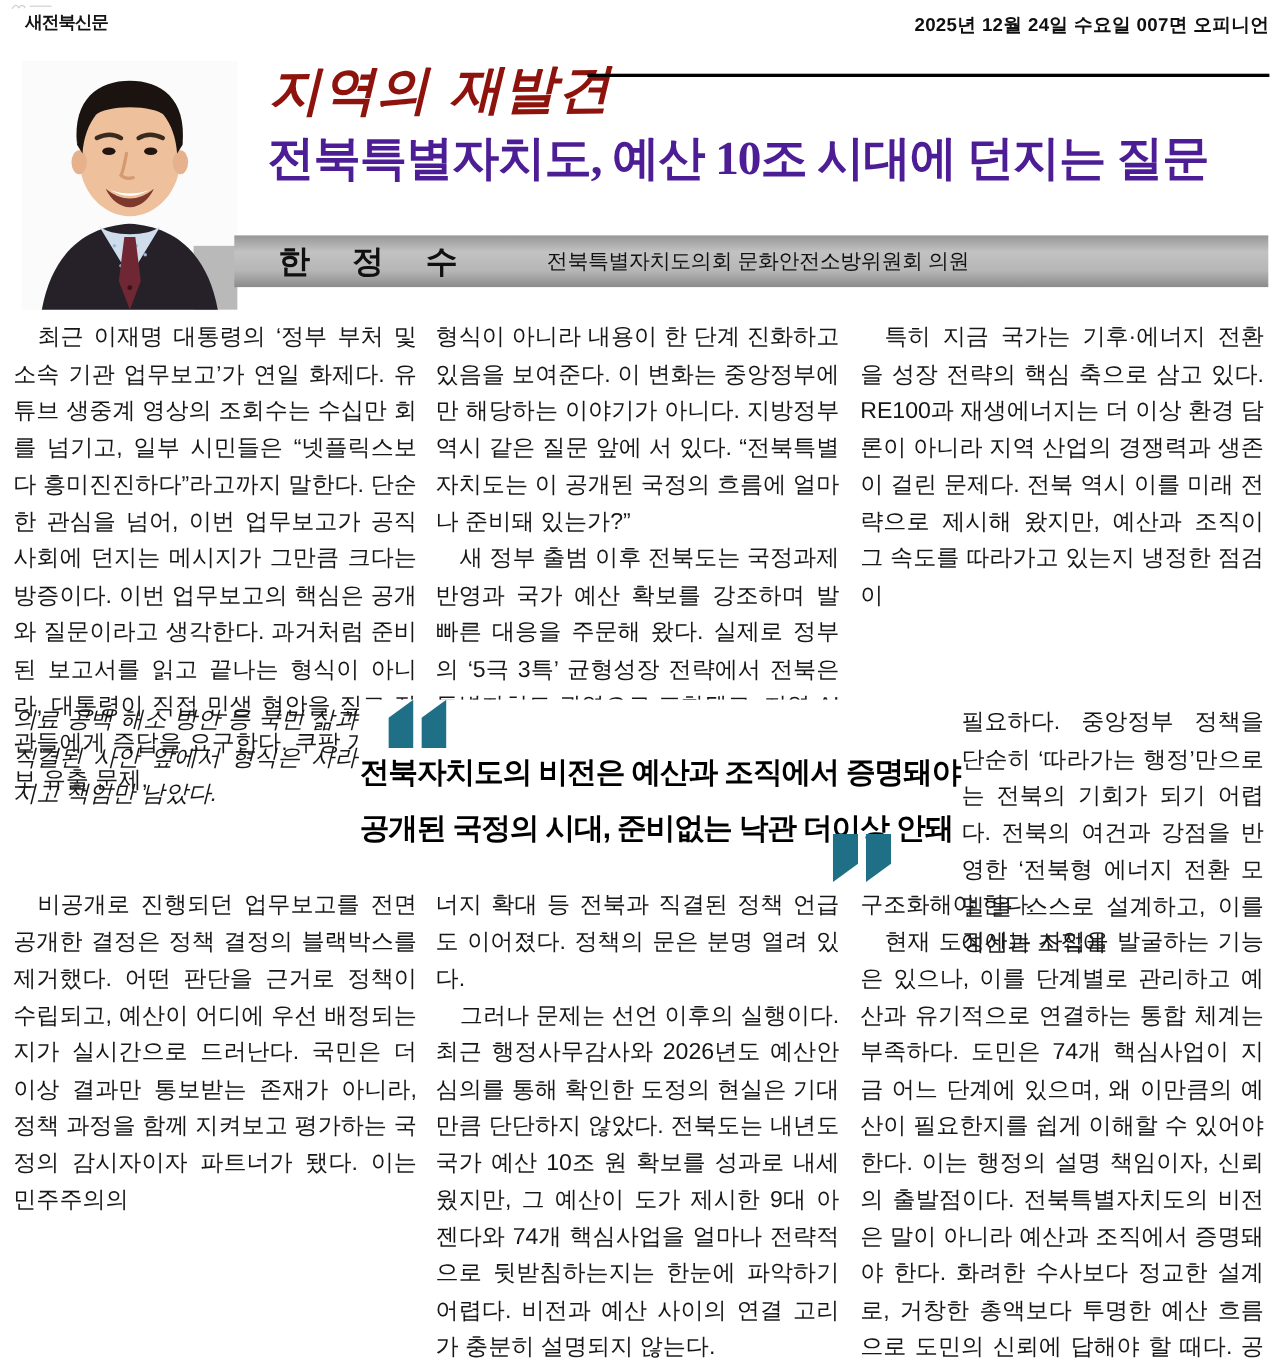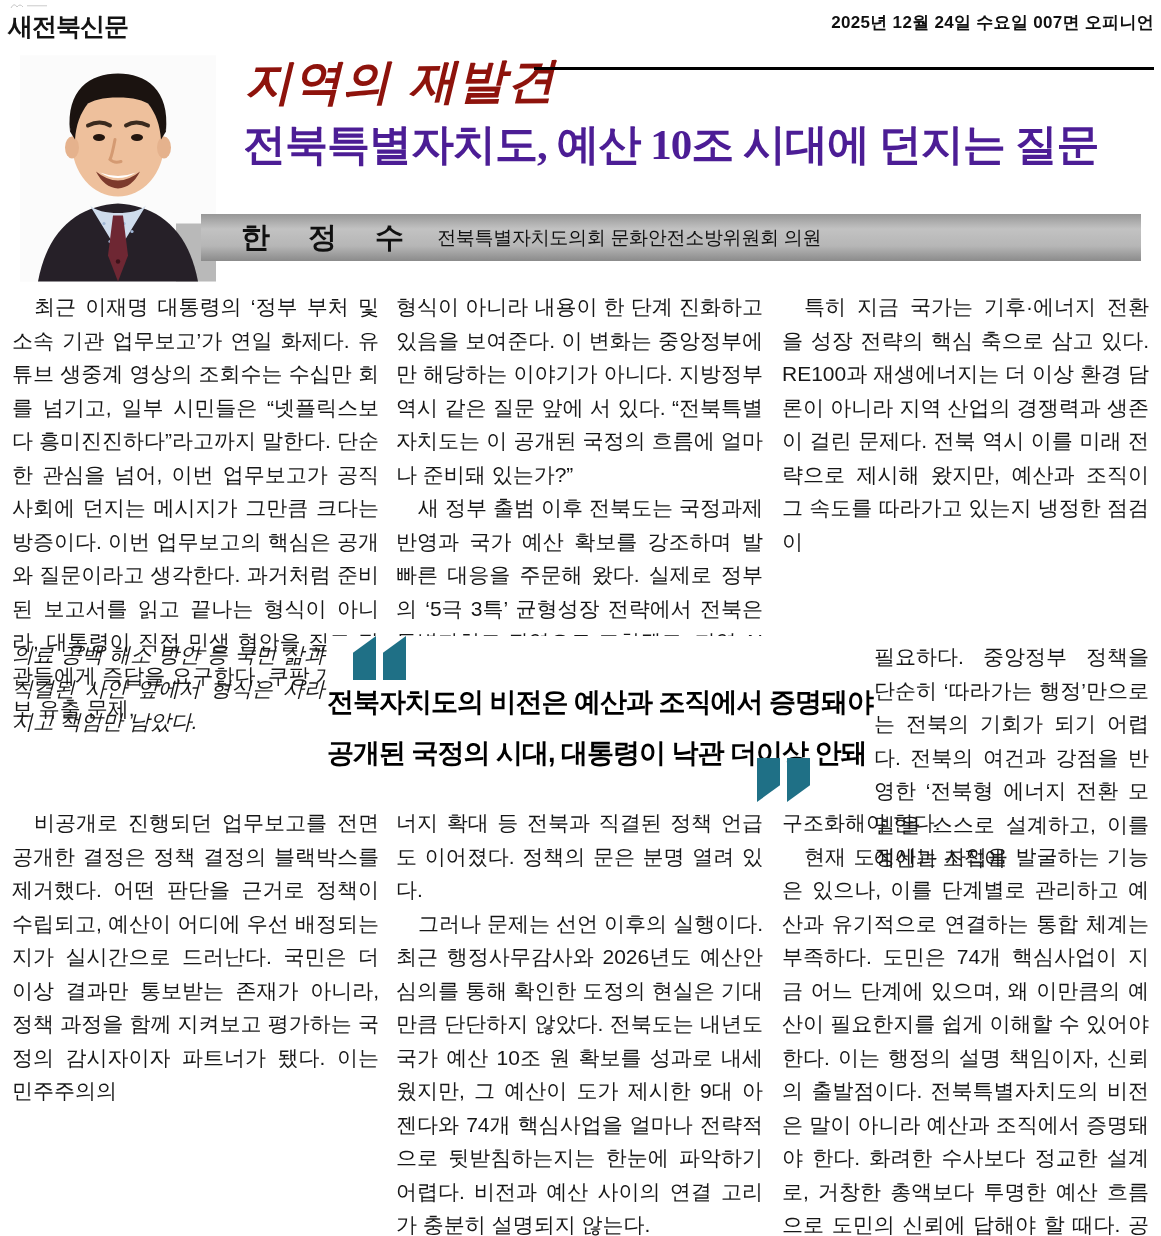--- a/index.html
+++ b/index.html
@@ -1,43 +1,43 @@
 <!DOCTYPE html>
 <html><head>
 <meta charset="utf-8">
 <style>
   html,body{margin:0;padding:0;background:#ffffff;}
   body{width:1161px;height:1236px;position:relative;overflow:hidden;
        font-family:"Liberation Sans","DejaVu Sans",sans-serif;color:#161616;}
 
   
-  .logo{position:absolute;left:8px;top:10px;font-size:25px;font-weight:900;
+  .logo{position:absolute;left:23px;top:10px;font-size:16px;font-weight:900;
         letter-spacing:-1px;color:#141414;}
   .logo-flourish{position:absolute;left:10px;top:1px;width:40px;height:9px;opacity:.55;}
   .dateline{position:absolute;right:7px;top:11px;font-size:17px;font-weight:700;
         color:#101010;letter-spacing:.3px;}
 
   
   .photo{position:absolute;left:20px;top:55px;width:196px;height:227px;background:#fdfdfd;}
 
   
   .kicker{position:absolute;left:244px;top:50px;font-size:48px;font-weight:900;
         font-style:italic;color:#8e130c;letter-spacing:1px;transform:rotate(-.5deg);
         font-family:"DejaVu Serif","Liberation Serif",serif;}
   .kicker-rule{position:absolute;left:534px;top:67px;width:620px;height:3px;background:#000;}
 
   
   .headline{position:absolute;left:243px;top:120px;width:915px;font-size:43px;
         font-weight:900;color:#4c1d95;letter-spacing:-1px;line-height:1.15;
         font-family:"Liberation Serif","DejaVu Serif",serif;}
 
   
-  .author-bar{position:absolute;left:201px;top:214px;width:940px;height:47px;
+  .author-bar{position:absolute;left:213px;top:214px;width:940px;height:47px;
         background:linear-gradient(180deg,#979797 0%,#c2c2c2 32%,#b6b6b6 68%,#8b8b8b 100%);
-        display:flex;align-items:center;}
+        display:flex;align-items:center;gap:48px;}
   .author-name{margin-left:40px;font-size:29px;font-weight:900;color:#101010;
         letter-spacing:15px;white-space:nowrap;}
   .author-title{margin-left:18px;font-size:19px;font-weight:400;color:#101010;
         letter-spacing:-.3px;white-space:nowrap;}
 
   
   .seg{position:absolute;font-size:21px;line-height:33.5px;text-align:justify;
         color:#171717;word-break:normal;}
   .seg p{margin:0;}
   .seg p.indent{text-indent:22px;}
@@ -143,18 +143,18 @@
   <p>구조화해야 한다.</p>
   <p class="indent">현재 도정에는 사업을 발굴하는 기능은 있으나, 이를 단계별로 관리하고 예산과 유기적으로 연결하는 통합 체계는 부족하다. 도민은 74개 핵심사업이 지금 어느 단계에 있으며, 왜 이만큼의 예산이 필요한지를 쉽게 이해할 수 있어야 한다. 이는 행정의 설명 책임이자, 신뢰의 출발점이다. 전북특별자치도의 비전은 말이 아니라 예산과 조직에서 증명돼야 한다. 화려한 수사보다 정교한 설계로, 거창한 총액보다 투명한 예산 흐름으로 도민의 신뢰에 답해야 할 때다. 공개된 국정의 시대, 전북도 더 이상 준비 없는 낙관에 머물러서는 안 된다.</p>
 </div>
 
 <div class="quote">
   <div class="qmark open">
       <span class="m1"></span>
       <span class="m2"></span>
     </div>
   <div class="qline qline1">전북자치도의 비전은 예산과 조직에서 증명돼야</div>
-  <div class="qline qline2">공개된 국정의 시대, 대통령이 낙관 더이상 안돼</div>
+  <div class="qline qline2">공개된 국정의 시대, 준비없는 낙관 더이상 안돼</div>
   <div class="qmark close">
       <span class="m1"></span>
       <span class="m2"></span>
     </div>
 </div>
 
 </body></html>

